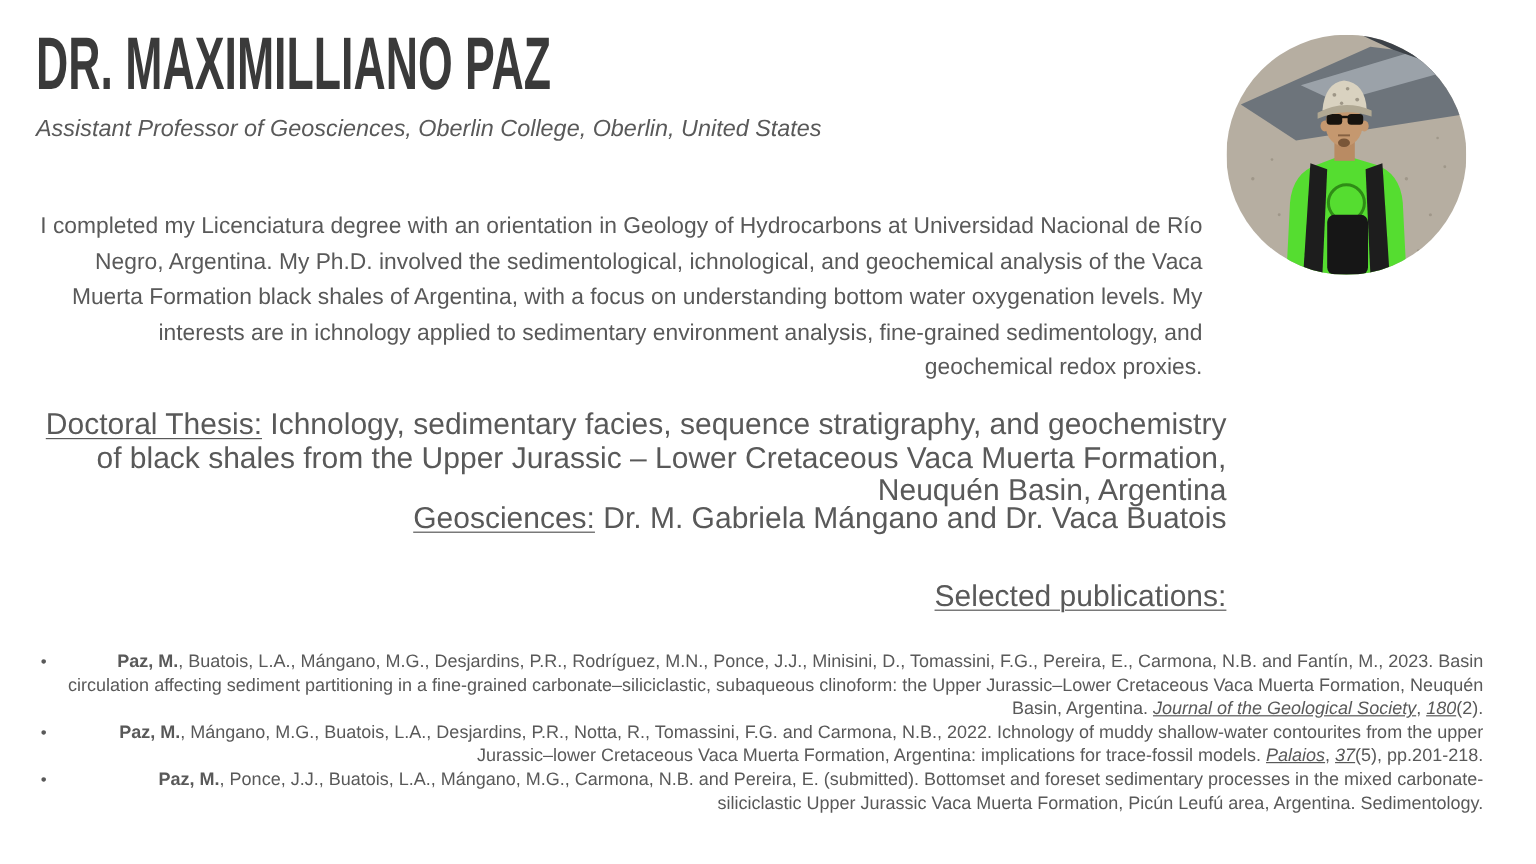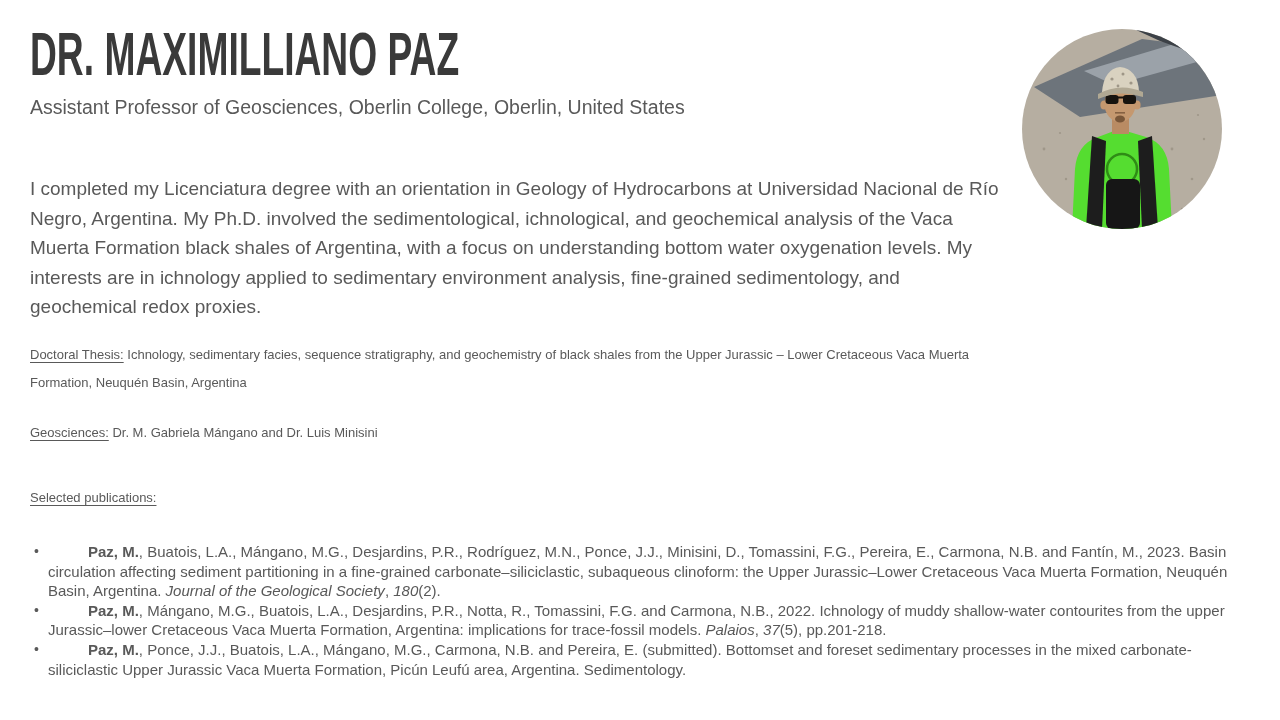--- a/index.html
+++ b/index.html
@@ -1,50 +1,51 @@
 <!DOCTYPE html>
 <html style="--background: #ffffff; --title-color: #3a3a3a; --text-color: #595959;"><head>
 <meta charset="utf-8">
 <style>
   html,body{margin:0;padding:0;background:#ffffff;}
   .slide{
     position:relative;width:1280px;height:720px;background:var(--background,#fff);
     font-family:"Liberation Sans",sans-serif;color:var(--text-color,#595959);
     overflow:hidden;
+    text-align:right;
   }
   .page-title{
     position:absolute;left:30px;top:24px;margin:0;
     font-size:62px;font-weight:700;line-height:60px;letter-spacing:0px;
     color:var(--title-color,#3a3a3a);white-space:nowrap;
     transform:scaleX(0.60);transform-origin:left top;
   }
   .subtitle{
-    position:absolute;left:30px;top:96px;font-size:19.5px;
+    position:absolute;left:30px;top:96px;font-size:19.5px;font-style:italic;
     color:var(--text-color,#595959);
   }
   .bio{
     position:absolute;left:30px;top:174px;width:972px;margin:0;
     font-size:19px;line-height:29.5px;
   }
-  .block{position:absolute;left:30px;margin:0;font-size:13px;line-height:27.5px;}
+  .block{position:absolute;left:30px;margin:0;font-size:25px;line-height:27.5px;}
   .thesis{top:341px;width:992px;}
   .supervisors{top:419px;width:992px;}
   .pubs-heading{top:484px;width:992px;}
   .ulabel{text-decoration:underline;text-underline-offset:3px;text-decoration-thickness:1.2px;}
   .pubs{
     position:absolute;left:30px;top:542px;width:1188px;margin:0;
     padding:0 0 0 18px;list-style:none;font-size:15px;line-height:19.6px;
   }
   .pubs li{position:relative;margin:0;}
   .pubs li::before{
     content:"\2022";position:absolute;left:-14px;top:0;font-size:14px;
     color:var(--text-color,#595959);
   }
   .pubs .bold{font-weight:700;margin-left:40px;}
-  .pubs .italic{font-style:italic;}
+  .pubs .italic{font-style:italic;text-decoration:underline;}
   .photo{
     position:absolute;left:1022px;top:29px;width:200px;height:200px;
     border-radius:50%;overflow:hidden;
   }
   .photo svg{display:block;}
 </style>
 </head>
 <body>
 
 <div class="slide">
@@ -95,21 +96,21 @@
           <circle cx="96" cy="57" r="1.4"></circle>
       </g>
       <path d="M76,65 Q98,53 121,63 L121,68 Q98,60 76,70 Z" fill="#b0a893"></path>
     </svg>
   </div>
 
   <p class="bio">I completed my Licenciatura degree with an orientation in Geology of Hydrocarbons at Universidad Nacional de Río Negro, Argentina. My Ph.D. involved the sedimentological, ichnological, and geochemical analysis of the Vaca Muerta Formation black shales of Argentina, with a focus on understanding bottom water oxygenation levels. My interests are in ichnology applied to sedimentary environment analysis, fine-grained sedimentology, and geochemical redox proxies.</p>
 
   <p class="block thesis"><span class="ulabel">Doctoral Thesis:</span><span> Ichnology, sedimentary facies, sequence stratigraphy, and geochemistry of black shales from the Upper Jurassic – Lower Cretaceous Vaca Muerta Formation, Neuquén Basin, Argentina</span></p>
 
-  <p class="block supervisors"><span class="ulabel">Geosciences:</span><span> Dr. M. Gabriela Mángano and Dr. Luis Minisini</span></p>
+  <p class="block supervisors"><span class="ulabel">Geosciences:</span><span> Dr. M. Gabriela Mángano and Dr. Vaca Buatois</span></p>
 
   <p class="block pubs-heading"><span class="ulabel">Selected publications:</span></p>
 
   <ul class="pubs">
       <li><span class="bold">Paz, M.</span><span class="normal">, Buatois, L.A., Mángano, M.G., Desjardins, P.R., Rodríguez, M.N., Ponce, J.J., Minisini, D., Tomassini, F.G., Pereira, E., Carmona, N.B. and Fantín, M., 2023. Basin circulation affecting sediment partitioning in a fine-grained carbonate–siliciclastic, subaqueous clinoform: the Upper Jurassic–Lower Cretaceous Vaca Muerta Formation, Neuquén Basin, Argentina. </span><span class="italic">Journal of the Geological Society</span><span class="normal">, </span><span class="italic">180</span><span class="normal">(2).</span></li>
       <li><span class="bold">Paz, M.</span><span class="normal">, Mángano, M.G., Buatois, L.A., Desjardins, P.R., Notta, R., Tomassini, F.G. and Carmona, N.B., 2022. Ichnology of muddy shallow-water contourites from the upper Jurassic–lower Cretaceous Vaca Muerta Formation, Argentina: implications for trace-fossil models. </span><span class="italic">Palaios</span><span class="normal">, </span><span class="italic">37</span><span class="normal">(5), pp.201-218.</span></li>
       <li><span class="bold">Paz, M.</span><span class="normal">, Ponce, J.J., Buatois, L.A., Mángano, M.G., Carmona, N.B. and Pereira, E. (submitted). Bottomset and foreset sedimentary processes in the mixed carbonate-siliciclastic Upper Jurassic Vaca Muerta Formation, Picún Leufú area, Argentina. Sedimentology.</span></li>
     </ul>
 
 </div>

